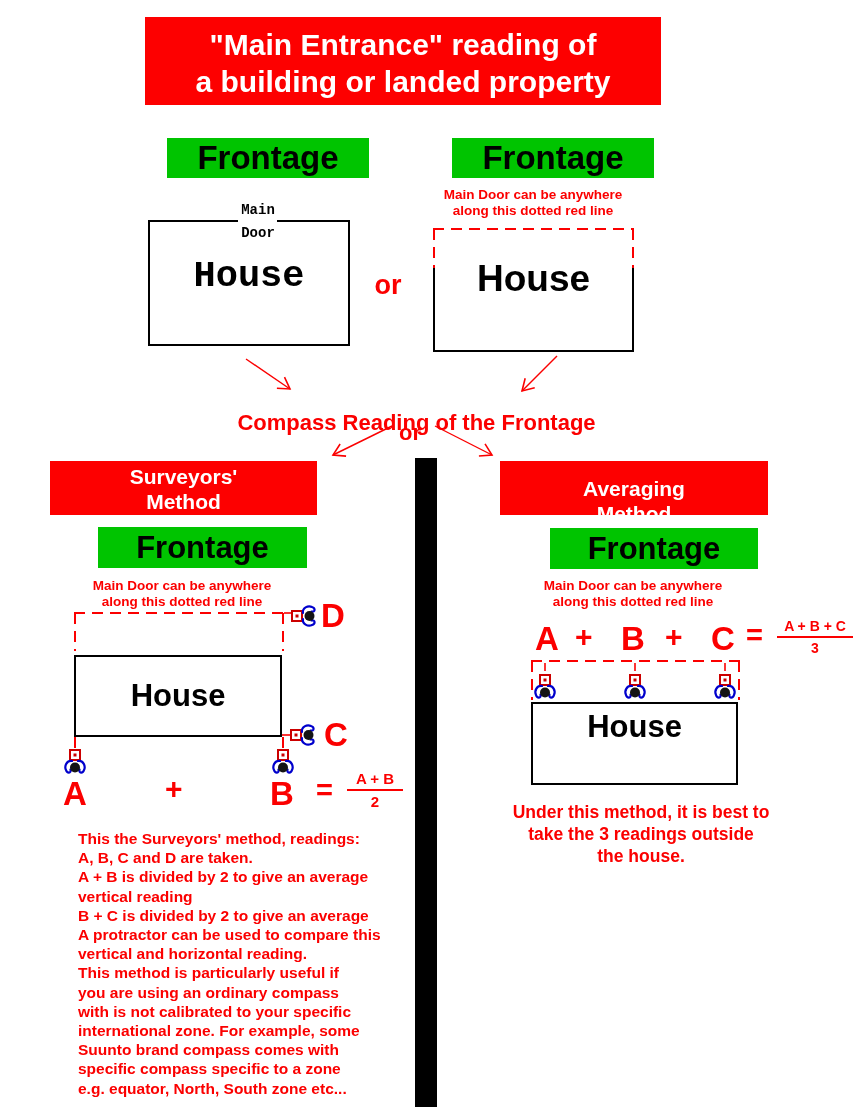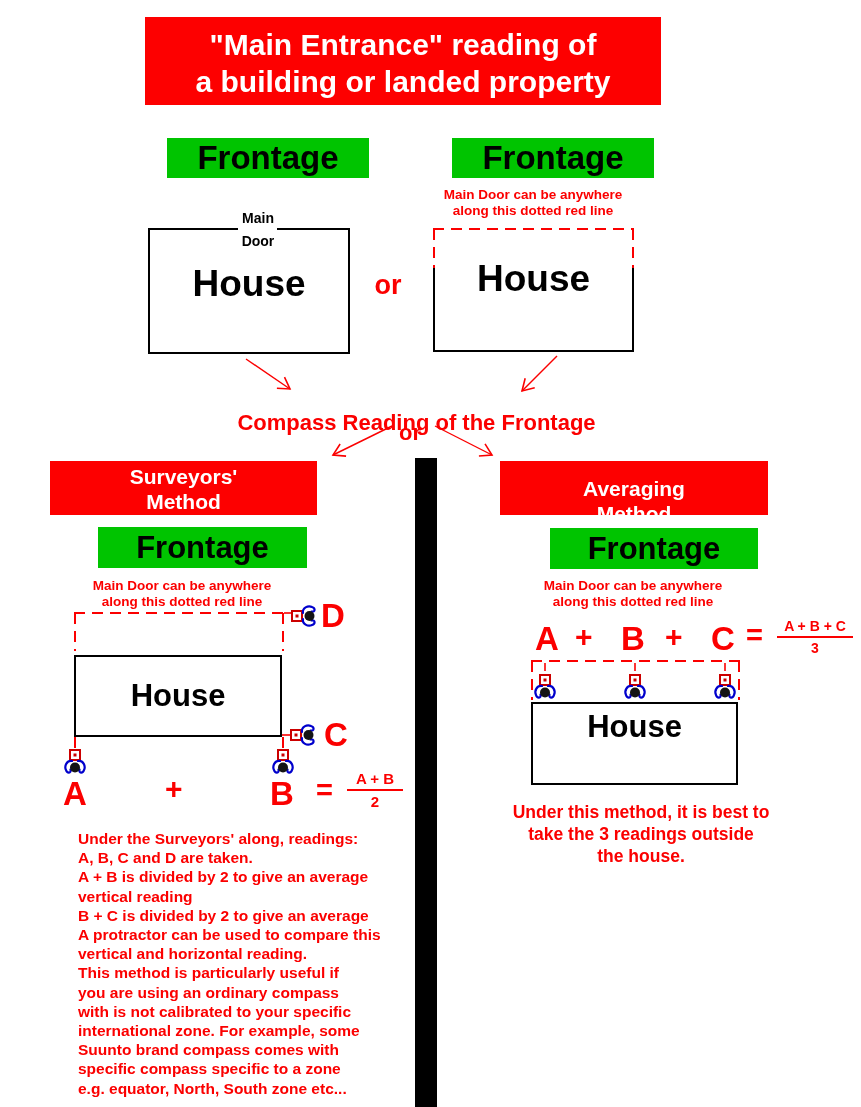--- a/index.html
+++ b/index.html
@@ -31,21 +31,21 @@
   </div>
 
   <div class="abs green-banner" style="left:147px;top:138px;width:202px;height:40px;font-size:33px;line-height:40px;">Frontage</div>
   <div class="abs green-banner" style="left:432px;top:138px;width:202px;height:40px;font-size:33px;line-height:40px;">Frontage</div>
 
   <div class="abs redtxt note center" style="left:430px;top:187px;width:206px;">
     <div>Main Door can be anywhere</div>
     <div>along this dotted red line</div>
   </div>
 
-  <div class="abs housebox" style="left:148px;top:228px;width:198px;height:122px;">
+  <div class="abs housebox" style="left:148px;top:220px;width:198px;height:122px;font-family:Liberation Mono, monospace;">
     <div class="abs" style="left:88px;top:-3px;width:39px;height:5px;background:#fff;"></div>
     <div class="abs house-label center" style="left:73px;top:-20px;width:70px;font-size:14px;">Main</div>
     <div class="abs house-label center" style="left:73px;top:3px;width:70px;font-size:14px;">Door</div>
     <div class="house-label" style="font-size:37px;margin-top:-14px;">House</div>
   </div>
 
   <div class="abs redtxt center" style="left:366px;top:270px;width:44px;font-size:27px;">or</div>
 
   <div class="abs" style="left:433px;top:228px;width:201px;height:124px;">
     <div class="abs" style="left:0;top:40px;right:0;bottom:0;border-left:2px solid #000;border-right:2px solid #000;border-bottom:2px solid #000;"></div>
@@ -78,21 +78,21 @@
   <div class="abs redtxt bigletter" style="left:63px;top:777px;">A</div>
   <div class="abs redtxt" style="left:165px;top:774px;font-size:30px;line-height:1;">+</div>
   <div class="abs redtxt bigletter" style="left:270px;top:777px;">B</div>
   <div class="abs redtxt" style="left:316px;top:776px;font-size:29px;line-height:1;">=</div>
   <div class="abs redtxt center fraction" style="left:347px;top:770px;width:56px;font-size:15px;">
     <div class="num">A + B</div>
     <div class="den">2</div>
   </div>
 
   <div class="abs redtxt" style="left:78px;top:829px;width:340px;font-size:15.5px;line-height:19.2px;">
-    <div>Under the Surveyors' along, readings:</div>
+    <div>This the Surveyors' method, readings:</div>
     <div>A, B, C and D are taken.</div>
     <div>A + B is divided by 2 to give an average</div>
     <div>vertical reading</div>
     <div>B + C is divided by 2 to give an average</div>
     <div>A protractor can be used to compare this</div>
     <div>vertical and horizontal reading.</div>
     <div>This method is particularly useful if</div>
     <div>you are using an ordinary compass</div>
     <div>with is not calibrated to your specific</div>
     <div>international zone. For example, some</div>

